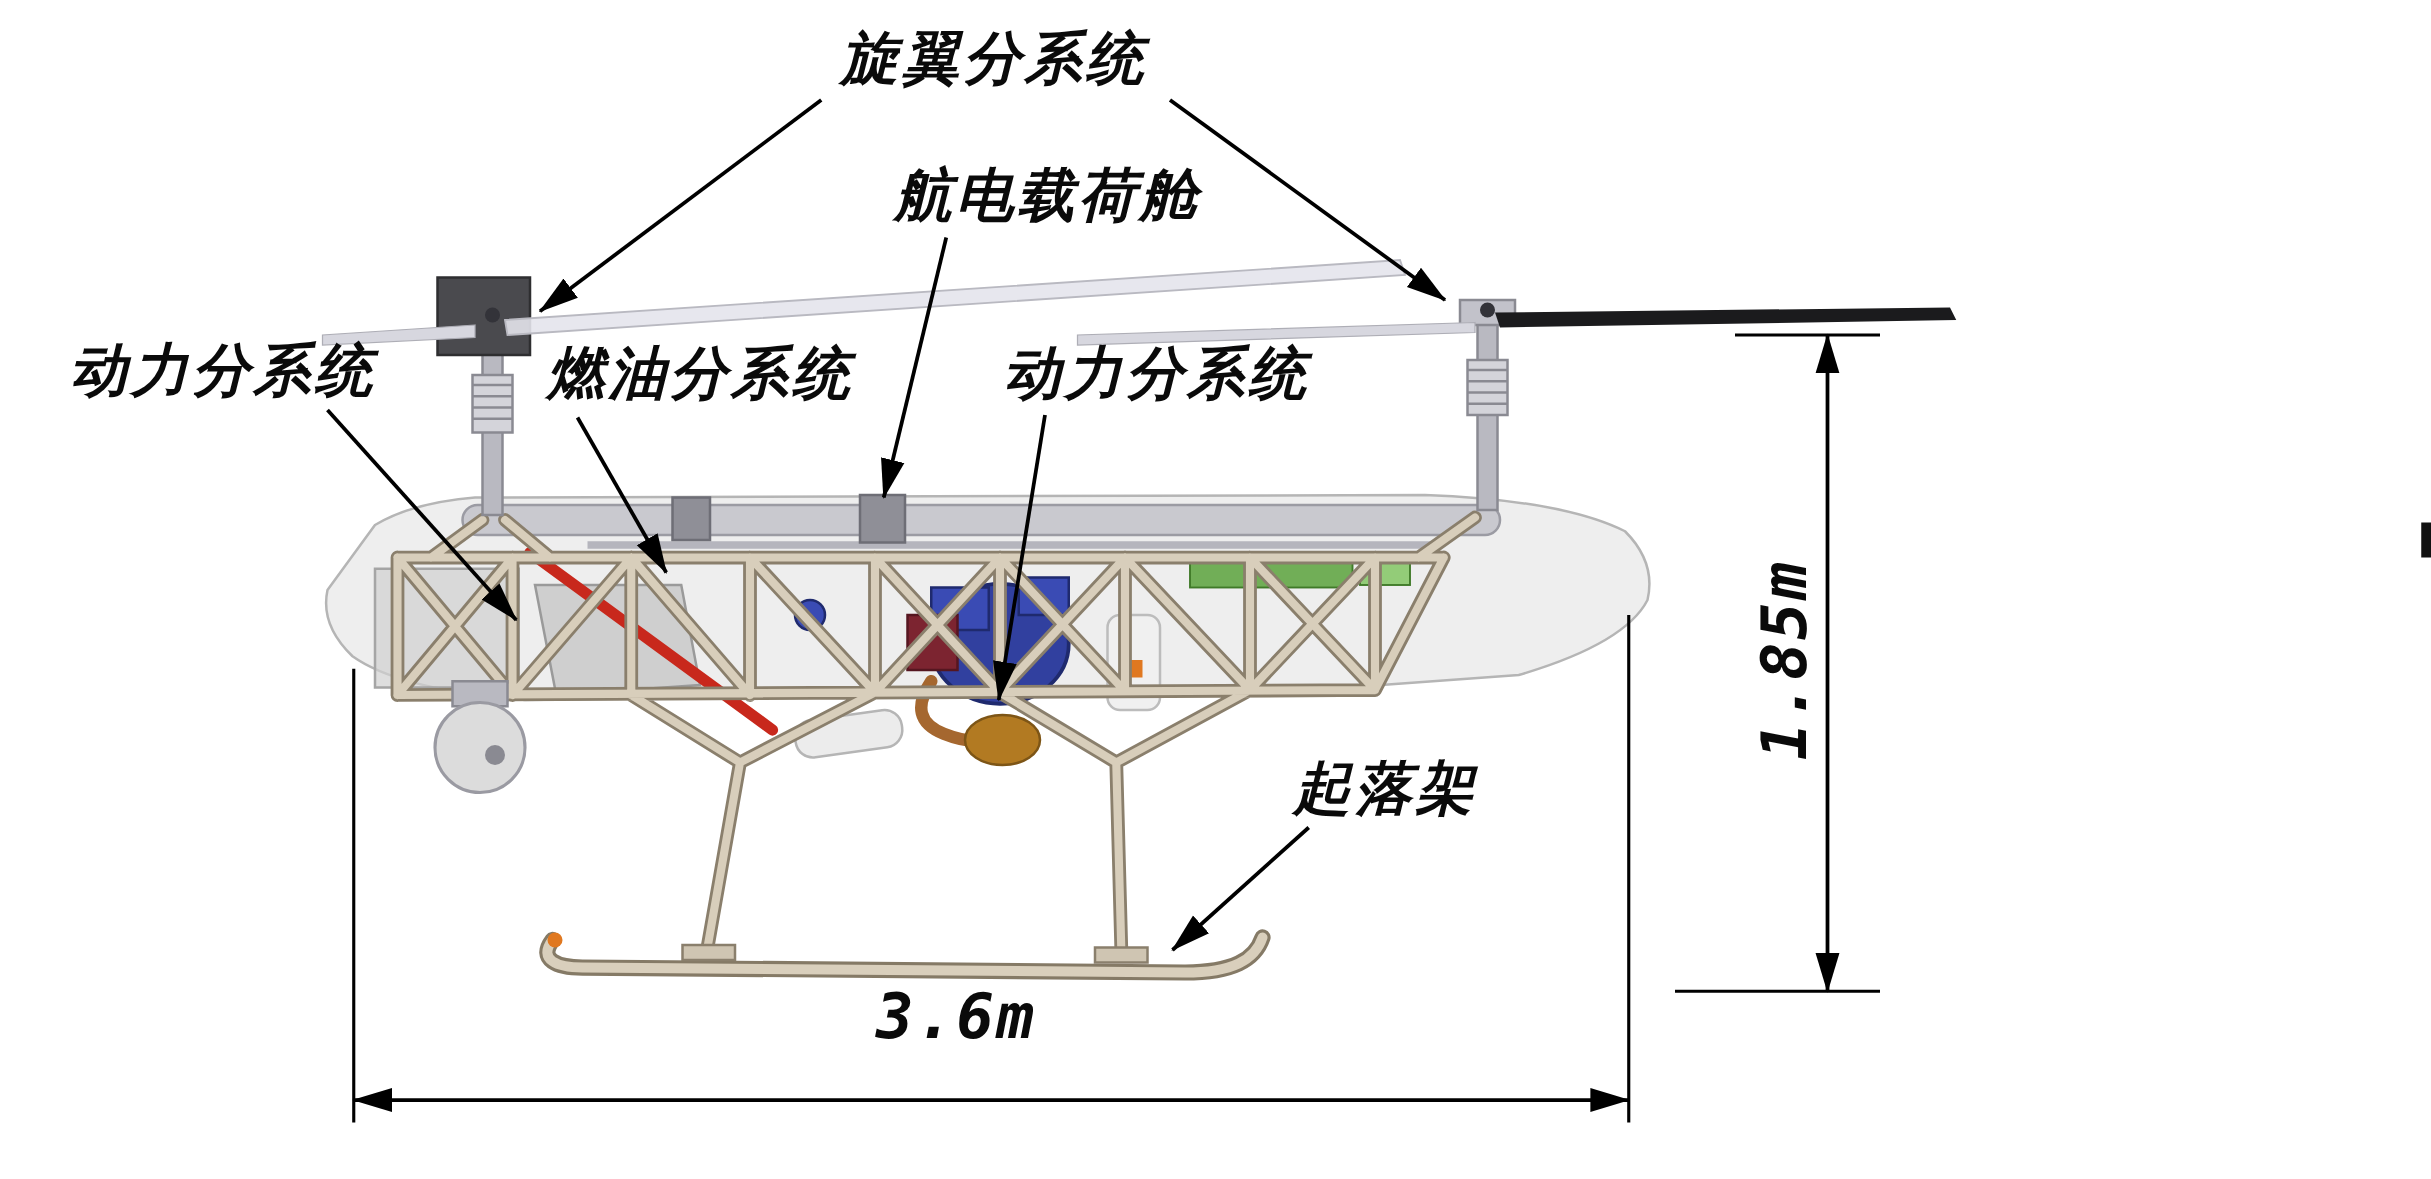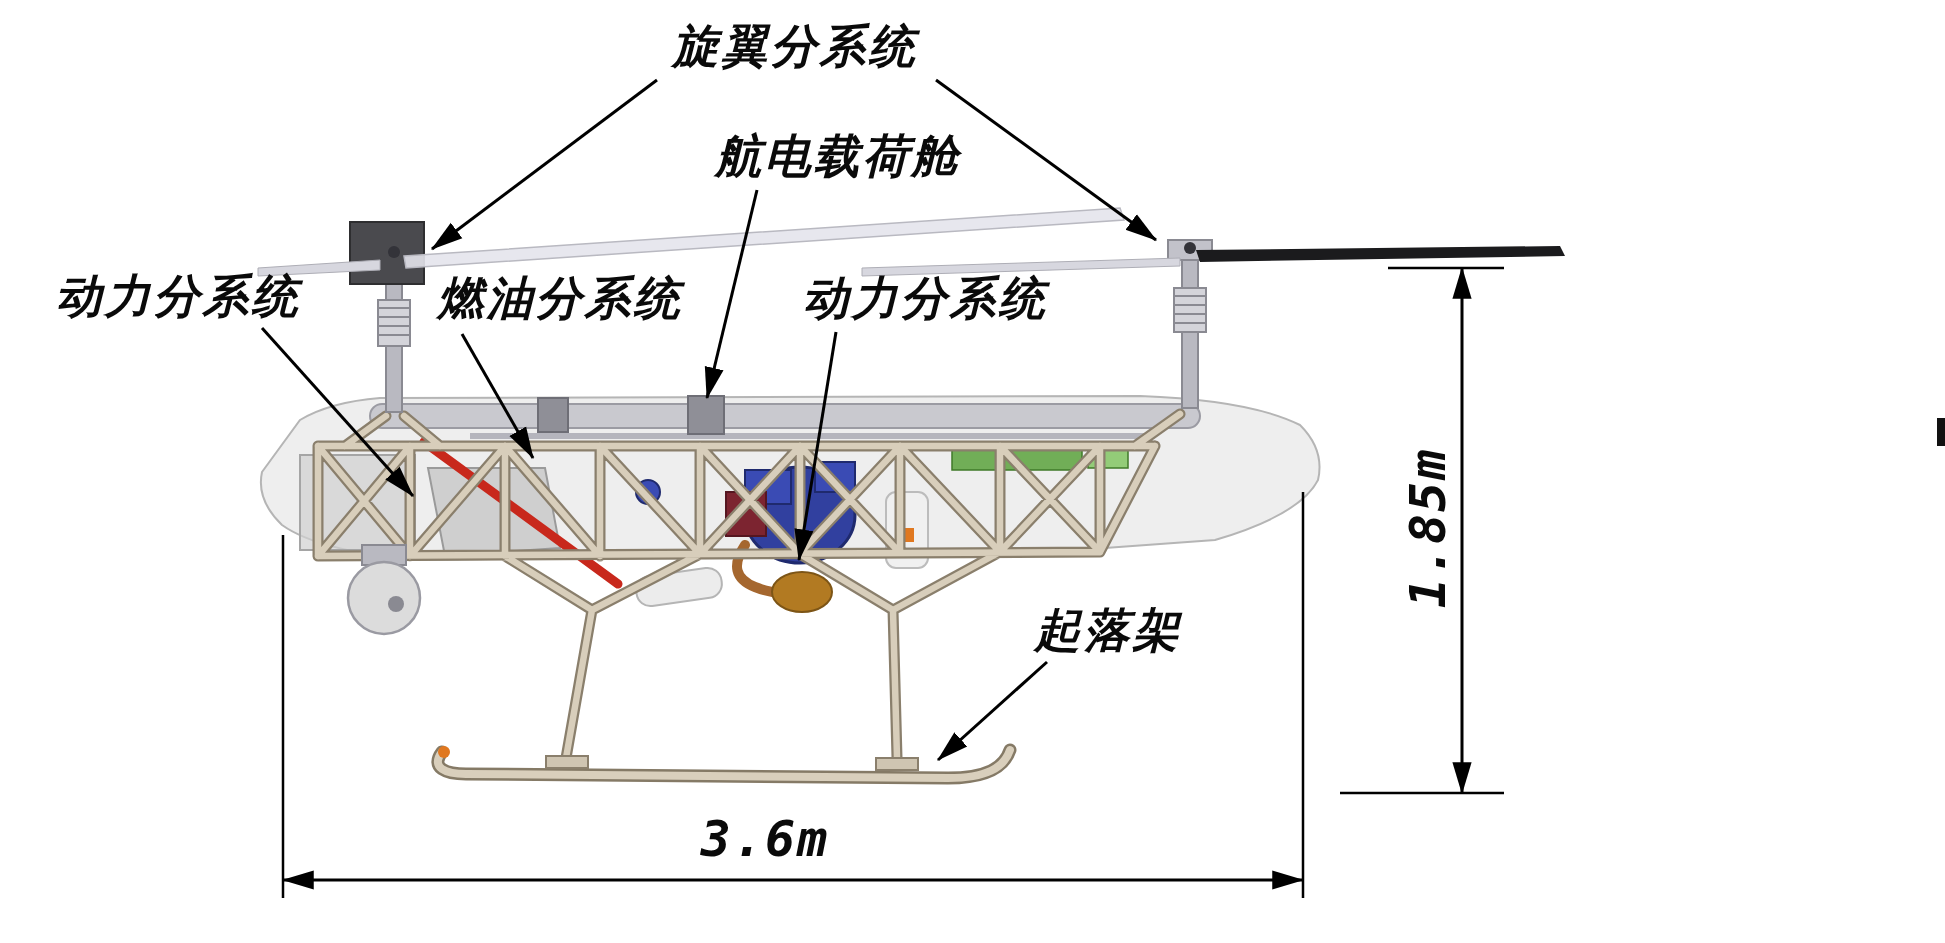--- a/index.html
+++ b/index.html
@@ -149,16 +149,16 @@
     <rect x="1937" y="418" width="8" height="28" fill="#111"></rect>
   </svg>
 
   <div class="label" style="left:795px;top:22px;">旋翼分系统</div>
   <div class="label" style="left:838px;top:132px;">航电载荷舱</div>
   <div class="label" style="left:178px;top:272px;">动力分系统</div>
   <div class="label" style="left:560px;top:274px;text-align:center;">燃油分系统</div>
   <div class="label" style="left:925px;top:274px;">动力分系统</div>
   <div class="label" style="left:1108px;top:606px;font-style:italic;">起落架</div>
 
-  <div class="label dim" style="left:765px;top:812px;">3.6m</div>
+  <div class="label dim" style="left:765px;top:786px;">3.6m</div>
   <div class="label dim dim-v" style="left:1428px;top:528px;">1.85m</div>
 
 </div>
 
 </body></html>

